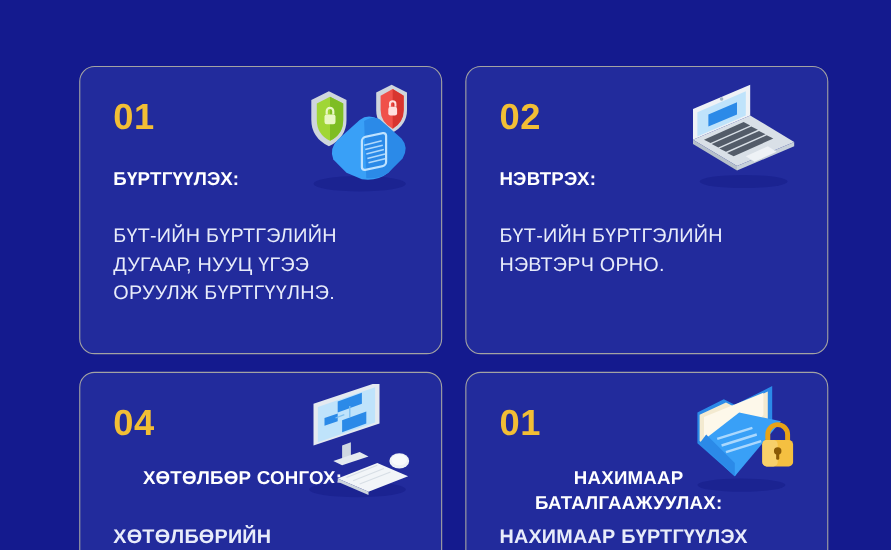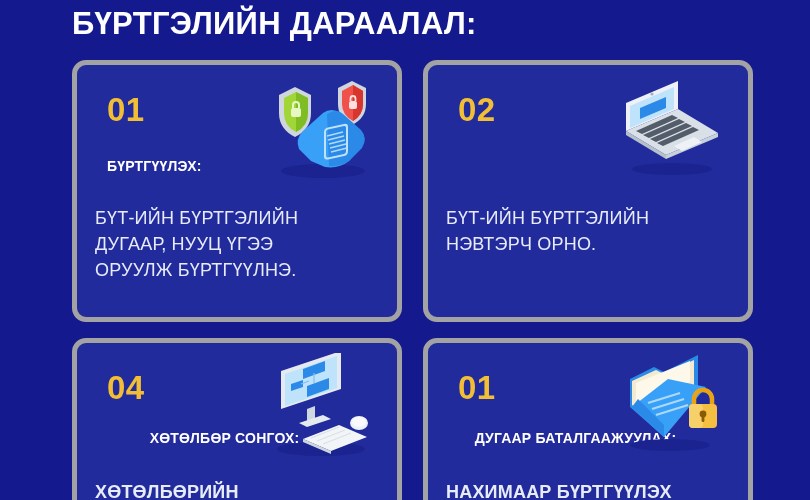--- a/index.html
+++ b/index.html
@@ -40,51 +40,51 @@
     display: grid;
     grid-template-columns: 330px 330px;
     grid-template-rows: 262px 262px;
     column-gap: 21px;
     row-gap: 16px;
   }
 
   .card {
     position: relative;
     background: #222b9c;
-    border: 5px solid #a3a3a3;
+    border: 1px solid #a3a3a3;
     border-radius: 14px;
     overflow: hidden;
   }
 
   .card-number {
     position: absolute;
     left: 30px;
     top: 28px;
     font-size: 33px;
     font-weight: bold;
     color: #f2be35;
     letter-spacing: 0.5px;
     line-height: 1;
   }
 
   .card-heading {
     position: absolute;
     left: 30px;
     top: 90px;
     width: 235px;
-    font-size: 14px;
+    font-size: 17px;
     font-weight: bold;
     color: #ffffff;
     line-height: 23px;
     letter-spacing: 0.2px;
   }
 
   .card-body {
     position: absolute;
-    left: 18px;
+    left: 30px;
     top: 140px;
     width: 270px;
     font-size: 18px;
     font-weight: normal;
     color: #e8ecfa;
     line-height: 26px;
     letter-spacing: 0.2px;
   }
 
   .card-body div { white-space: nowrap; }
@@ -105,21 +105,20 @@
     top: 10px;
     width: 120px;
     height: 108px;
   }
 </style>
 </head>
 <body>
 
 <div id="page-root">
 
-  <div class="page-title">БҮРТГЭЛИЙН ДАРААЛАЛ:</div>
 
   <div class="cards-grid">
 
     <div class="card">
       <div class="card-number">01</div>
       <div class="card-heading">БҮРТГҮҮЛЭХ:</div>
       <div class="card-body">
         <div>БҮТ-ИЙН БҮРТГЭЛИЙН</div>
         <div>ДУГААР, НУУЦ ҮГЭЭ</div>
         <div>ОРУУЛЖ БҮРТГҮҮЛНЭ.</div>
@@ -155,20 +154,21 @@
               <line x1="33" y1="39" x2="49" y2="35"></line>
               <line x1="34" y1="43" x2="50" y2="39"></line>
             </g>
           </g>
         </svg>
       </div>
     </div>
 
     <div class="card">
       <div class="card-number">02</div>
+      <div class="card-heading">НЭВТРЭХ:</div>
       <div class="card-body">
         <div>БҮТ-ИЙН БҮРТГЭЛИЙН</div>
         <div>НЭВТЭРЧ ОРНО.</div>
       </div>
       <div class="card-icon">
         <svg viewBox="0 0 120 104" width="120" height="104">
           <ellipse cx="60" cy="90" rx="40" ry="6" fill="#1b2391"></ellipse>
 
           <g>
             <path d="M14 52 L14 24 L66 2 L66 30 Z" fill="#eef2f6"></path>
@@ -231,21 +231,21 @@
           </g>
 
           <ellipse cx="96" cy="70" rx="9" ry="7" fill="#eef2f6"></ellipse>
           <ellipse cx="96" cy="69" rx="7" ry="5" fill="#f8fafc"></ellipse>
         </svg>
       </div>
     </div>
 
     <div class="card row2">
       <div class="card-number">01</div>
-      <div class="card-heading">ДУГААР БАТАЛГААЖУУЛАХ:</div>
+      <div class="card-heading">НАХИМААР БАТАЛГААЖУУЛАХ:</div>
       <div class="card-body">
         <div>НАХИМААР БҮРТГҮҮЛЭХ</div>
       </div>
       <div class="card-icon">
         <svg viewBox="0 0 120 108" width="120" height="108">
           <ellipse cx="56" cy="92" rx="40" ry="6" fill="#1b2391"></ellipse>
 
           <path d="M16 54 L16 26 L40 14 L50 19 L84 2 L84 34 L50 84 Z" fill="#2b8ae8"></path>
           <path d="M18 52 L18 28 L42 17 L50 21 L80 7 L80 32 L50 76 Z" fill="#f3ead0"></path>
 

